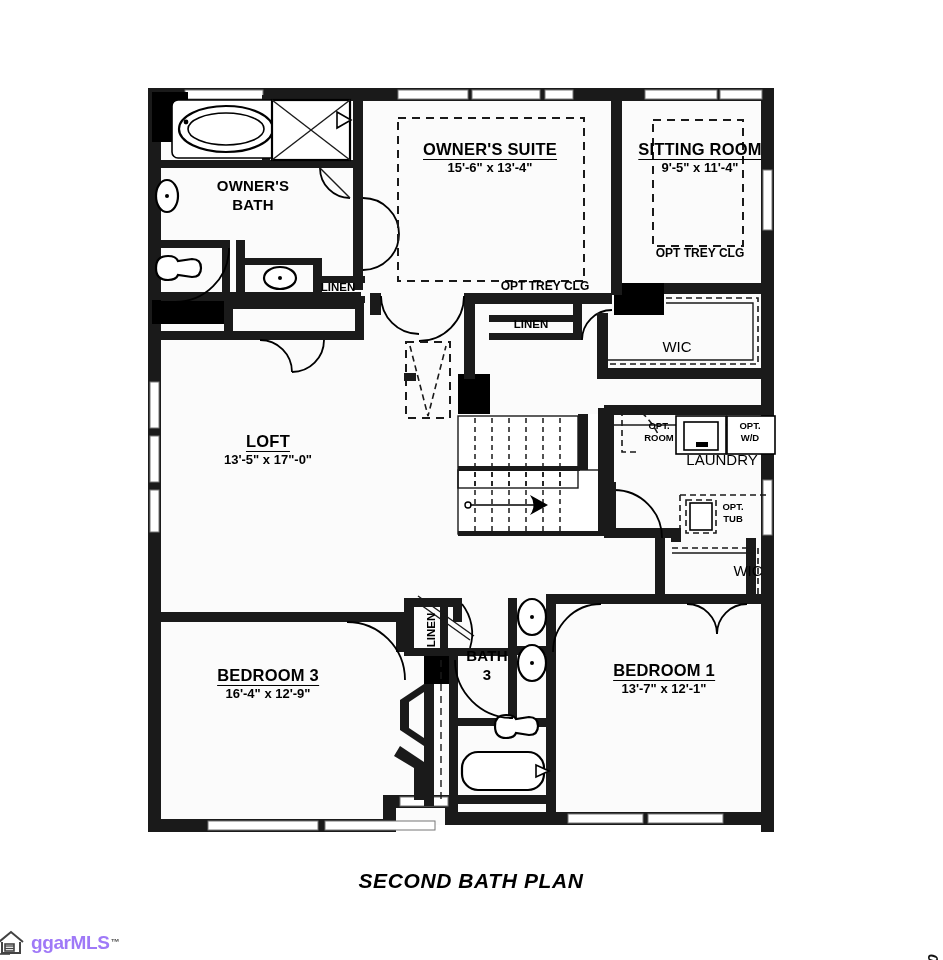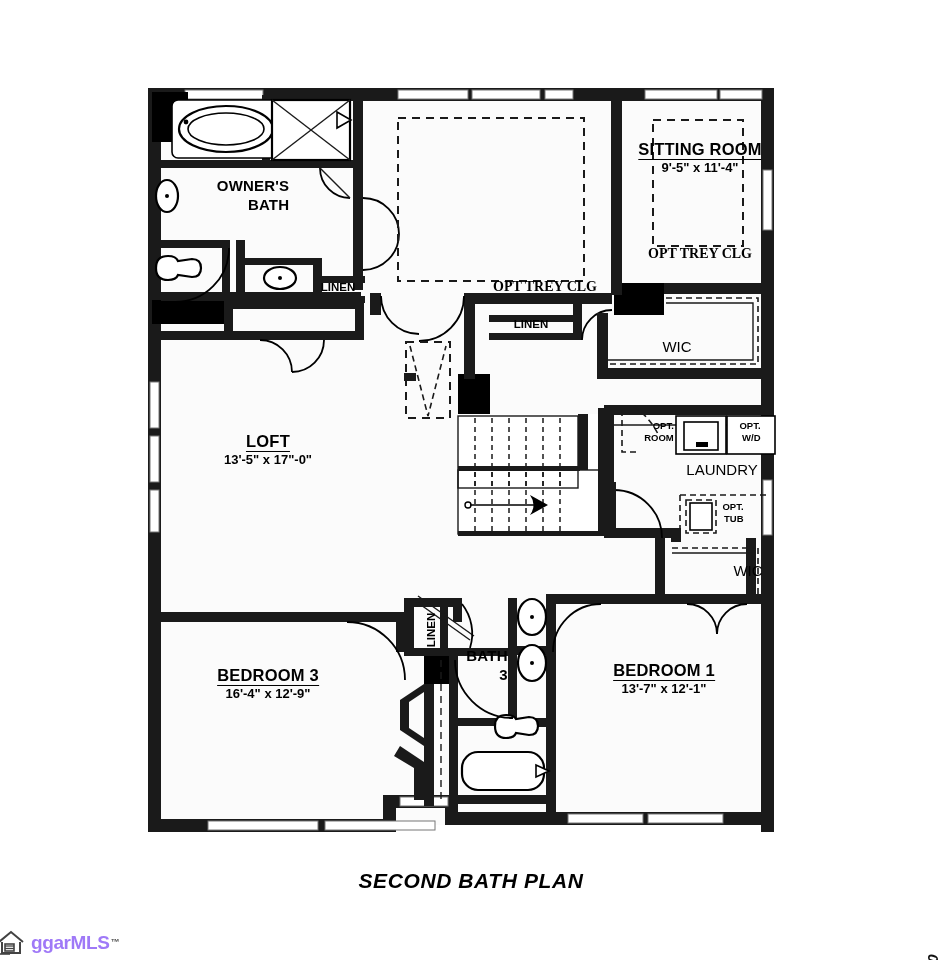--- a/index.html
+++ b/index.html
@@ -58,27 +58,27 @@
     font-weight: bold;
     margin-top: 1px;
   }
 
   .sz-big   .room-name { font-size: 16.5px; }
   .sz-big   .room-dims { font-size: 13px; }
   .sz-mid   .room-name { font-size: 15px; }
   .sz-plain { font-size: 15px; font-weight: normal; margin-left: 36px; }
   .sz-small { font-size: 11.5px; font-weight: bold; }
   .sz-tiny  { font-size: 9.5px;  font-weight: bold; }
-  .sz-micro { font-size: 14px;  font-weight: bold; font-family: Liberation Serif, serif; }
+  .sz-micro { font-size: 12px;  font-weight: bold; }
 
   .label-rot90 {
     transform: translate(-50%, -50%) rotate(-90deg);
   }
 
-  .two-line { line-height: 1.25; text-align: right; }
+  .two-line { line-height: 1.25; }
 
   
   #plan-title {
     position: absolute;
     left: 471px;
     top: 881px;
     transform: translate(-50%, -50%);
     font-size: 21px;
     font-weight: bold;
     font-style: italic;
@@ -468,20 +468,24 @@
       <rect x="404" y="373" width="12" height="8"></rect>
     </g>
 
   </svg>
 
   <div class="room-label sz-mid two-line" style="left:253px; top:196px;">
     <span class="room-name">OWNER'S</span>
     <span class="room-name">BATH</span>
   </div>
 
+  <div class="room-label sz-big" style="left:490px; top:158px;">
+    <span class="room-name underlined">OWNER'S SUITE</span>
+    <span class="room-dims">15'-6" x 13'-4"</span>
+  </div>
   <div class="room-label sz-micro" style="left:545px; top:287px;">OPT TREY CLG</div>
 
   <div class="room-label sz-big" style="left:700px; top:158px;">
     <span class="room-name underlined">SITTING ROOM</span>
     <span class="room-dims">9'-5" x 11'-4"</span>
   </div>
   <div class="room-label sz-micro" style="left:700px; top:254px;">OPT TREY CLG</div>
 
   <div class="room-label sz-big" style="left:268px; top:450px;">
     <span class="room-name underlined">LOFT</span>
@@ -496,21 +500,21 @@
   <div class="room-label sz-big" style="left:664px; top:679px;">
     <span class="room-name underlined">BEDROOM 1</span>
     <span class="room-dims">13'-7" x 12'-1"</span>
   </div>
 
   <div class="room-label sz-mid two-line" style="left:487px; top:666px;">
     <span class="room-name">BATH</span>
     <span class="room-name">3</span>
   </div>
 
-  <div class="room-label sz-plain" style="left:686px; top:470px;text-align:center;">LAUNDRY</div>
+  <div class="room-label sz-plain" style="left:686px; top:460px;text-align:center;">LAUNDRY</div>
 
   <div class="room-label sz-plain" style="left:641px; top:347px;">WIC</div>
 
   <div class="room-label sz-plain" style="left:712px; top:571px;">WIC</div>
 
   <div class="room-label sz-small" style="left:338px; top:287px;">LINEN</div>
   <div class="room-label sz-small" style="left:531px; top:324px;">LINEN</div>
   <div class="room-label sz-small label-rot90" style="left:431px; top:630px;">LINEN</div>
 
   <div class="room-label sz-tiny two-line" style="left:659px; top:432px;">

